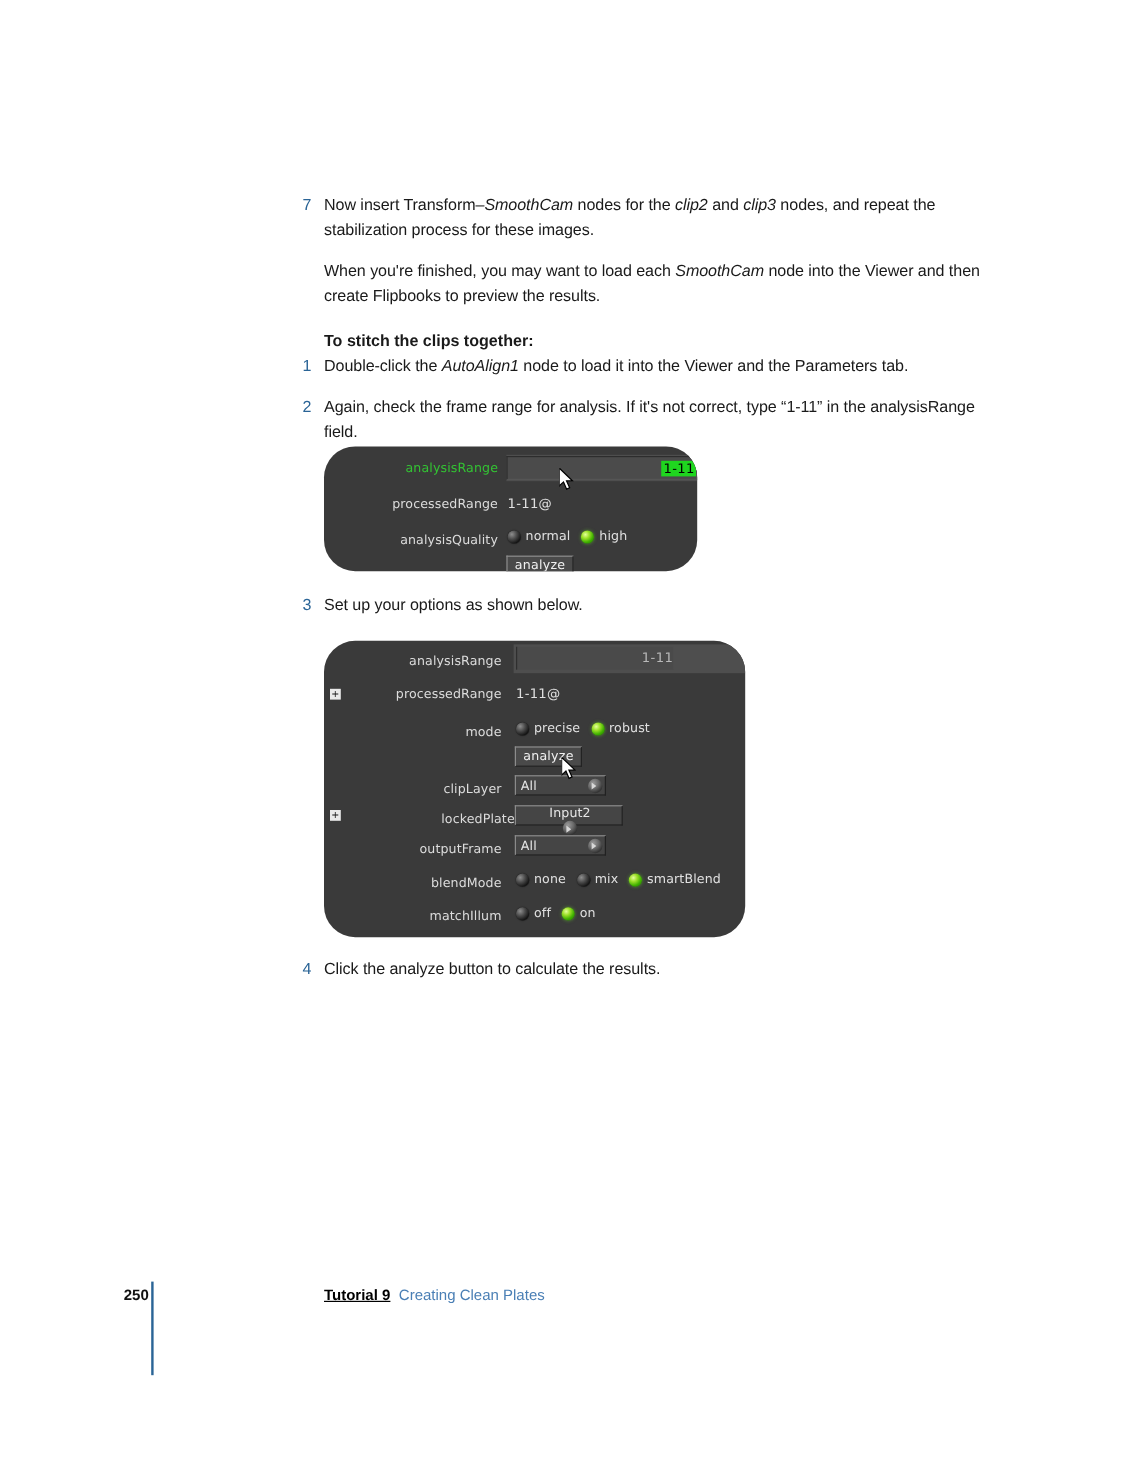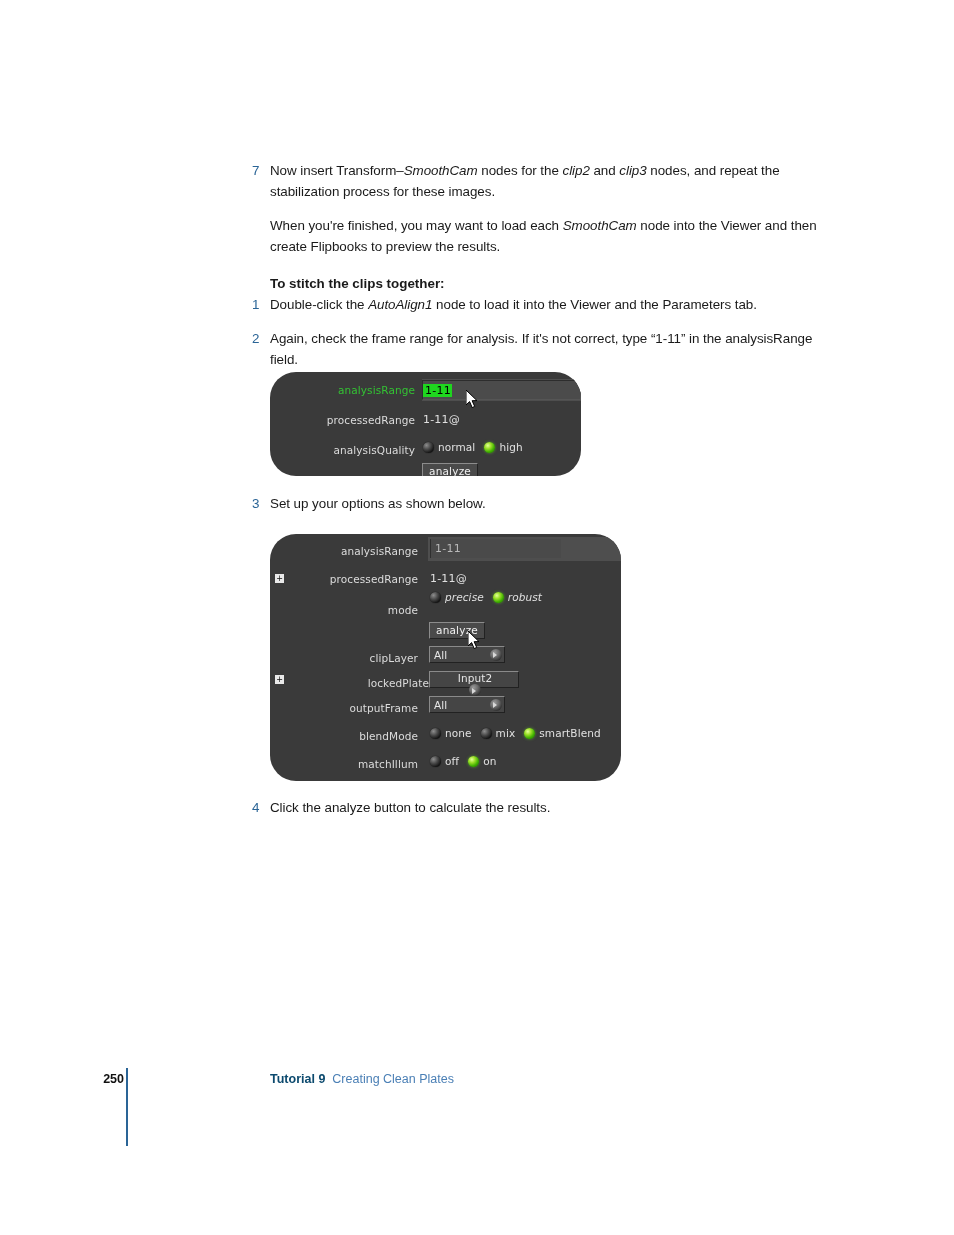--- a/index.html
+++ b/index.html
@@ -117,20 +117,21 @@
     background: #4e4e4e;
   }
   .inputbox {
     position: absolute;
     background: #434343;
     border: 1px solid #555;
     border-top-color: #2d2d2d;
     border-left-color: #2d2d2d;
     display: flex;
     align-items: center;
+    justify-content: flex-end;
   }
   .input-txt {
     font-size: 11px;
     color: #b9b9b9;
     padding-left: 4px;
     letter-spacing: 0.3px;
   }
   .sel-txt {
     background: #1fd61f;
     color: #000000;
@@ -263,21 +264,22 @@
   }
   .fcrumb {
     position: absolute;
     left: 174px;
     top: 4px;
     font-size: 12.5px;
     white-space: nowrap;
   }
   .fcrumb .tut {
     font-weight: bold;
-    color: #0c4a6e;
+    color: #000000;
+    text-decoration: underline;
   }
   .fcrumb .chap {
     color: #4a7fb5;
     margin-left: 7px;
   }
 </style>
 </head>
 <body>
 
 <div class="page">
@@ -366,21 +368,21 @@
     <div class="plabel" style="position:absolute; left:0; top:11px; width:148px;">analysisRange</div>
     <div class="inputbox" style="left:160px; top:5px; width:130px; height:19px; background:#4a4a4a; border:none; border-left:1px solid #2f2f2f;">
       <span class="input-txt">1-11</span>
     </div>
 
     <div class="expander" style="left:5px; top:40px;">+</div>
     <div class="plabel" style="position:absolute; left:0; top:39px; width:148px;">processedRange</div>
     <div class="ptext" style="position:absolute; left:160px; top:38px;">1-11@</div>
 
     <div class="plabel" style="position:absolute; left:0; top:70px; width:148px;">mode</div>
-    <div class="radio-group" style="position:absolute; left:160px; top:57px;font-style:italic;">
+    <div class="radio-group" style="position:absolute; left:160px; top:67px;">
       <div class="radio-item">
         <span class="led off"></span>
         <span class="led-label">precise</span>
       </div>
       <div class="radio-item">
         <span class="led on"></span>
         <span class="led-label">robust</span>
       </div>
     </div>
 

